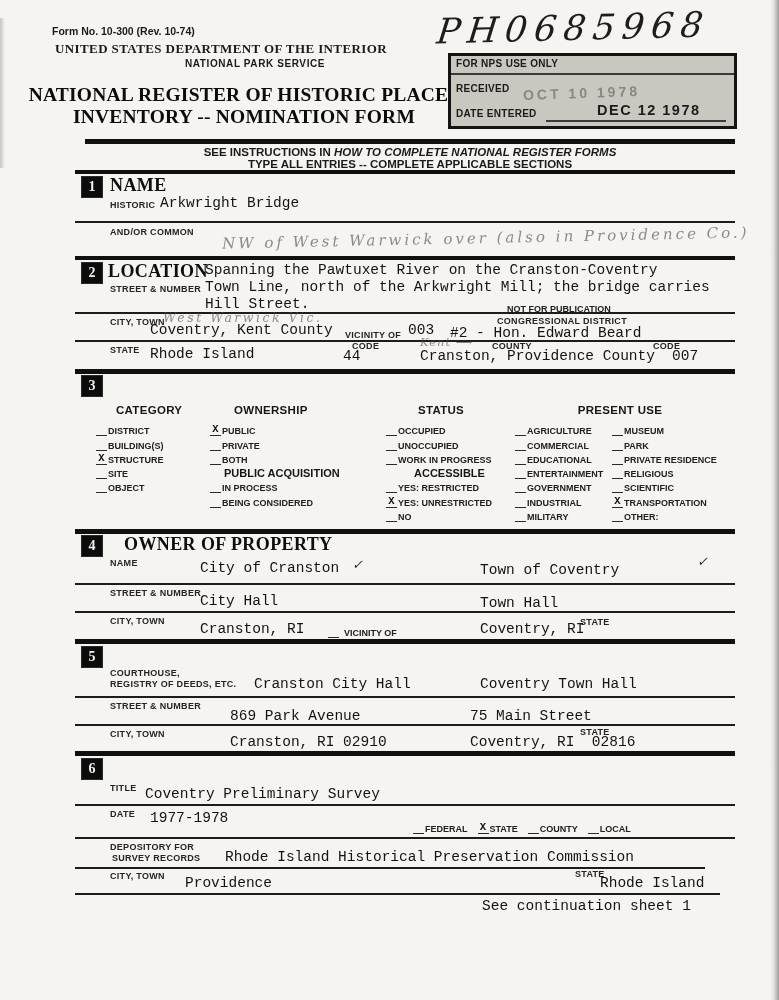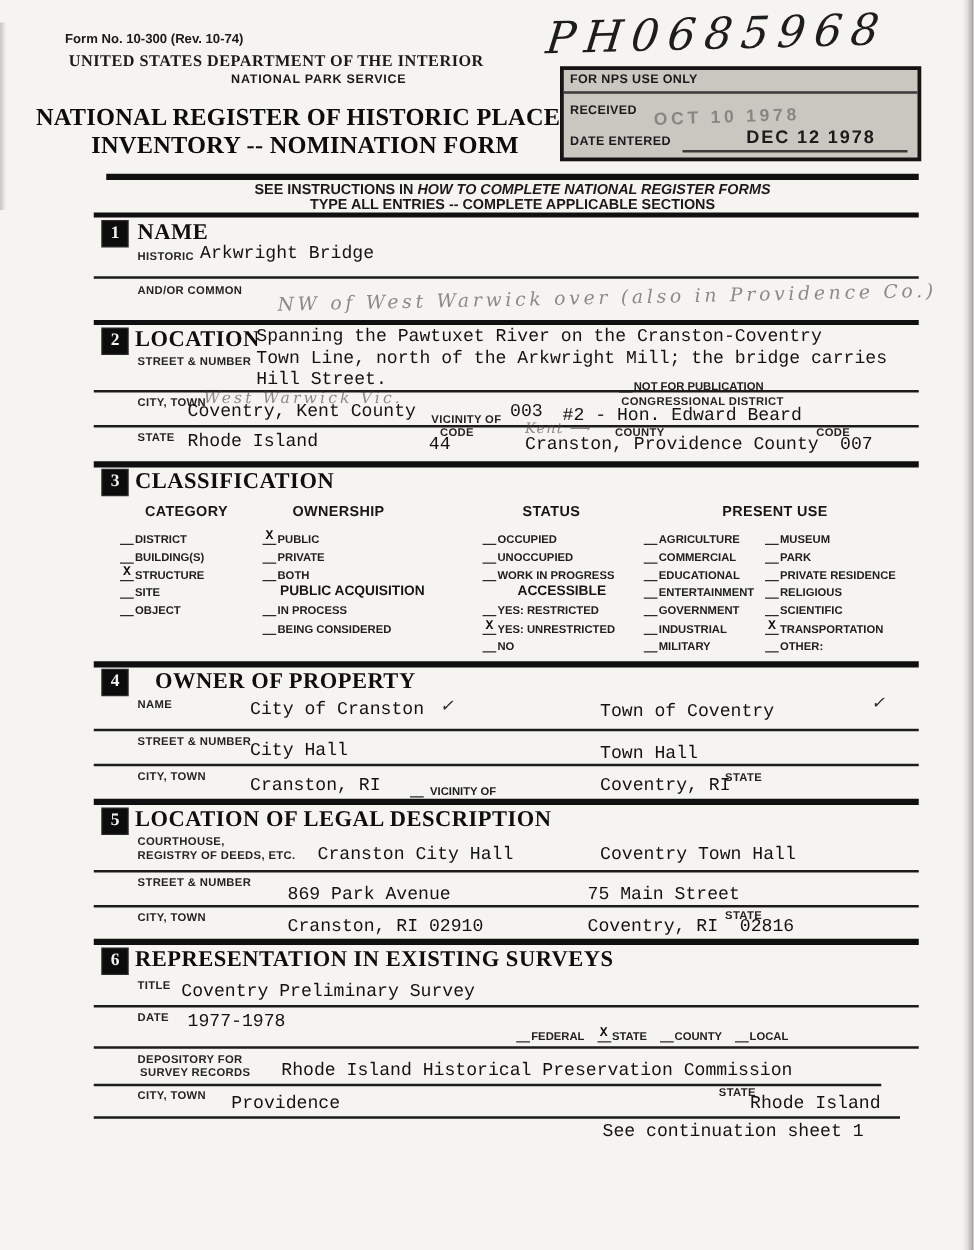--- a/index.html
+++ b/index.html
@@ -90,21 +90,20 @@
   <div class="abs lbl" style="left:352px;top:341px;">CODE</div>
   <div class="abs mono" style="left:343px;top:348px;">44</div>
   <div class="abs hand pencil" style="left:420px;top:335px;font-size:11.5px;letter-spacing:1px;">Kent ⟶</div>
   <div class="abs lbl" style="left:492px;top:341px;">COUNTY</div>
   <div class="abs mono" style="left:420px;top:348px;">Cranston, Providence County</div>
   <div class="abs lbl" style="left:653px;top:341px;">CODE</div>
   <div class="abs mono" style="left:672px;top:348px;">007</div>
   <div class="abs bar" style="left:75px;top:369px;width:660px;height:5px;"></div>
 
   <div class="abs sec-num" style="left:82px;top:376px;">3</div>
-  <div class="abs sec-title" style="left:108px;top:374px;">CLASSIFICATION</div>
 
   <div class="abs" style="left:96px;top:404px;width:110px;">
     <div class="chead colhead" style="padding-left:20px;">CATEGORY</div>
     <div class="citem">
         <span class="mk"></span>
         <span>DISTRICT</span>
       </div>
     <div class="citem">
         <span class="mk"></span>
         <span>BUILDING(S)</span>
@@ -256,38 +255,36 @@
   <div class="abs mono" style="left:200px;top:621px;">Cranston, RI</div>
   <div class="abs citem" style="left:328px;top:624px;">
     <span class="mk"></span>
     <span style="margin-left:4px;">VICINITY OF</span>
   </div>
   <div class="abs lbl" style="left:580px;top:617px;">STATE</div>
   <div class="abs mono" style="left:480px;top:621px;">Coventry, RI</div>
   <div class="abs bar" style="left:75px;top:639px;width:660px;height:5px;"></div>
 
   <div class="abs sec-num" style="left:82px;top:647px;">5</div>
-  <div class="abs sec-title" style="left:108px;top:645px;">LOCATION OF LEGAL DESCRIPTION</div>
   <div class="abs lbl" style="left:110px;top:668px;">COURTHOUSE,</div>
   <div class="abs lbl" style="left:110px;top:679px;">REGISTRY OF DEEDS, ETC.</div>
   <div class="abs mono" style="left:230px;top:676px;margin-left:24px;">Cranston City Hall</div>
   <div class="abs mono" style="left:480px;top:676px;">Coventry Town Hall</div>
   <div class="abs line" style="left:75px;top:696px;width:660px;"></div>
   <div class="abs lbl" style="left:110px;top:701px;">STREET &amp; NUMBER</div>
   <div class="abs mono" style="left:230px;top:708px;">869 Park Avenue</div>
   <div class="abs mono" style="left:470px;top:708px;">75 Main Street</div>
   <div class="abs line" style="left:75px;top:724px;width:660px;"></div>
   <div class="abs lbl" style="left:110px;top:729px;">CITY, TOWN</div>
   <div class="abs mono" style="left:230px;top:734px;">Cranston, RI 02910</div>
   <div class="abs lbl" style="left:580px;top:727px;">STATE</div>
   <div class="abs mono" style="left:470px;top:734px;">Coventry, RI  02816</div>
   <div class="abs bar" style="left:75px;top:751px;width:660px;height:5px;"></div>
 
   <div class="abs sec-num" style="left:82px;top:759px;">6</div>
-  <div class="abs sec-title" style="left:108px;top:757px;">REPRESENTATION IN EXISTING SURVEYS</div>
   <div class="abs lbl" style="left:110px;top:783px;">TITLE</div>
   <div class="abs mono" style="left:145px;top:786px;">Coventry Preliminary Survey</div>
   <div class="abs line" style="left:75px;top:804px;width:660px;"></div>
   <div class="abs lbl" style="left:110px;top:809px;">DATE</div>
   <div class="abs mono" style="left:150px;top:810px;">1977-1978</div>
   <div class="abs" style="left:413px;top:820px;display:flex;gap:10px;">
     <span class="citem">
         <span class="mk"></span>
         <span>FEDERAL</span>
       </span>

